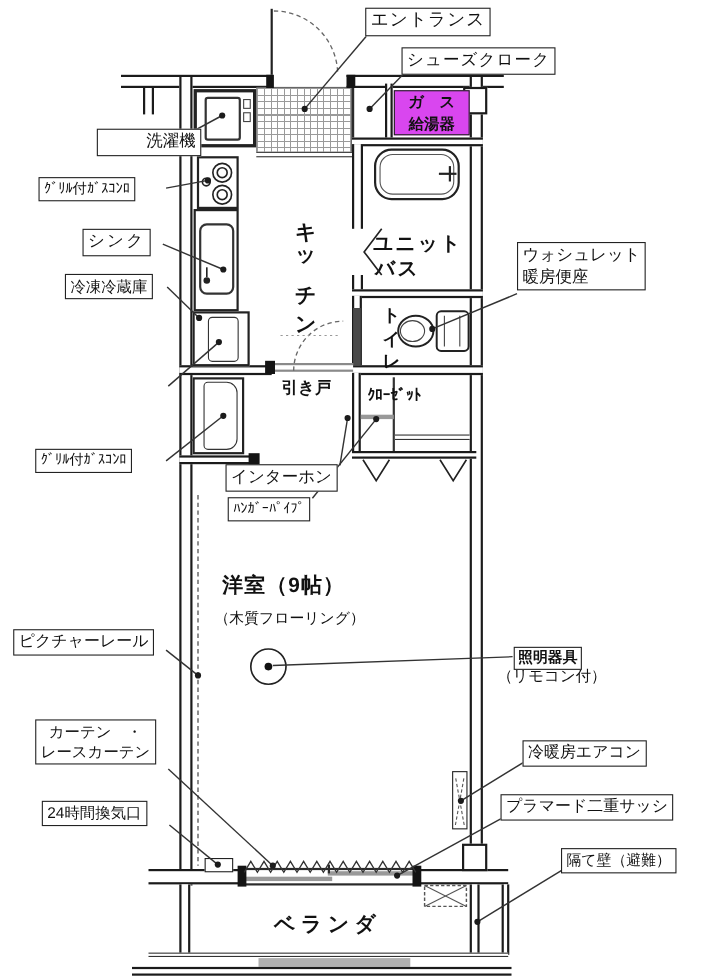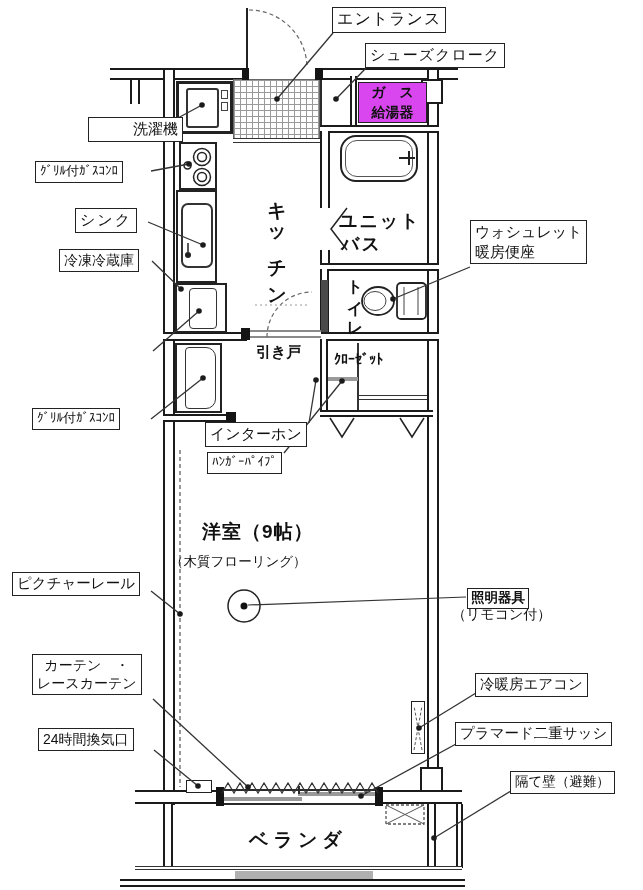--- a/index.html
+++ b/index.html
@@ -192,21 +192,21 @@
       <circle cx="361" cy="796" r="2.8"></circle>
         <circle cx="434" cy="838" r="2.8"></circle>
     </g>
   </svg>
 
   <div class="txt vert" style="left:264px;top:188px;font-size:19px;letter-spacing:7px;">キッチン</div>
   <div class="txt" style="left:339px;top:209px;font-size:18px;letter-spacing:2px;">ユニット</div>
   <div class="txt" style="left:341px;top:220px;font-size:18px;letter-spacing:2px;margin-top:12px;">バス</div>
   <div class="txt vert" style="left:344px;top:268px;font-size:16px;letter-spacing:3px;">トイレ</div>
   <div class="txt" style="left:202px;top:519px;font-size:19px;letter-spacing:1px;">洋室（9帖）</div>
-  <div class="txt" style="left:170px;top:553px;font-size:13.5px;font-weight:500;">（木質フローリング）</div>
+  <div class="txt" style="left:195px;top:553px;font-size:13.5px;font-weight:500;">（木質フローリング）</div>
   <div class="txt" style="left:249px;top:827px;font-size:19px;letter-spacing:5px;">ベランダ</div>
   <div class="txt" style="left:256px;top:343px;font-size:15px;">引き戸</div>
   <div class="txt" style="left:334px;top:351px;font-size:14px;z-index:2;">ｸﾛｰｾﾞｯﾄ</div>
   <div class="txt" style="left:452px;top:606px;font-size:14px;font-weight:500;">（リモコン付）</div>
   <div style="position:absolute;left:358px;top:82px;width:69px;height:41px;border:1.5px solid #222;background:#d946ef;box-sizing:border-box;z-index:3;text-align:center;font-size:14px;font-weight:600;line-height:1.4;">
     <div>ガ　ス</div>
     <div>給湯器</div>
   </div>
 
   <div class="lbl" style="left:365px;top:43px;font-size:15px;letter-spacing:1px;">シューズクローク</div>

